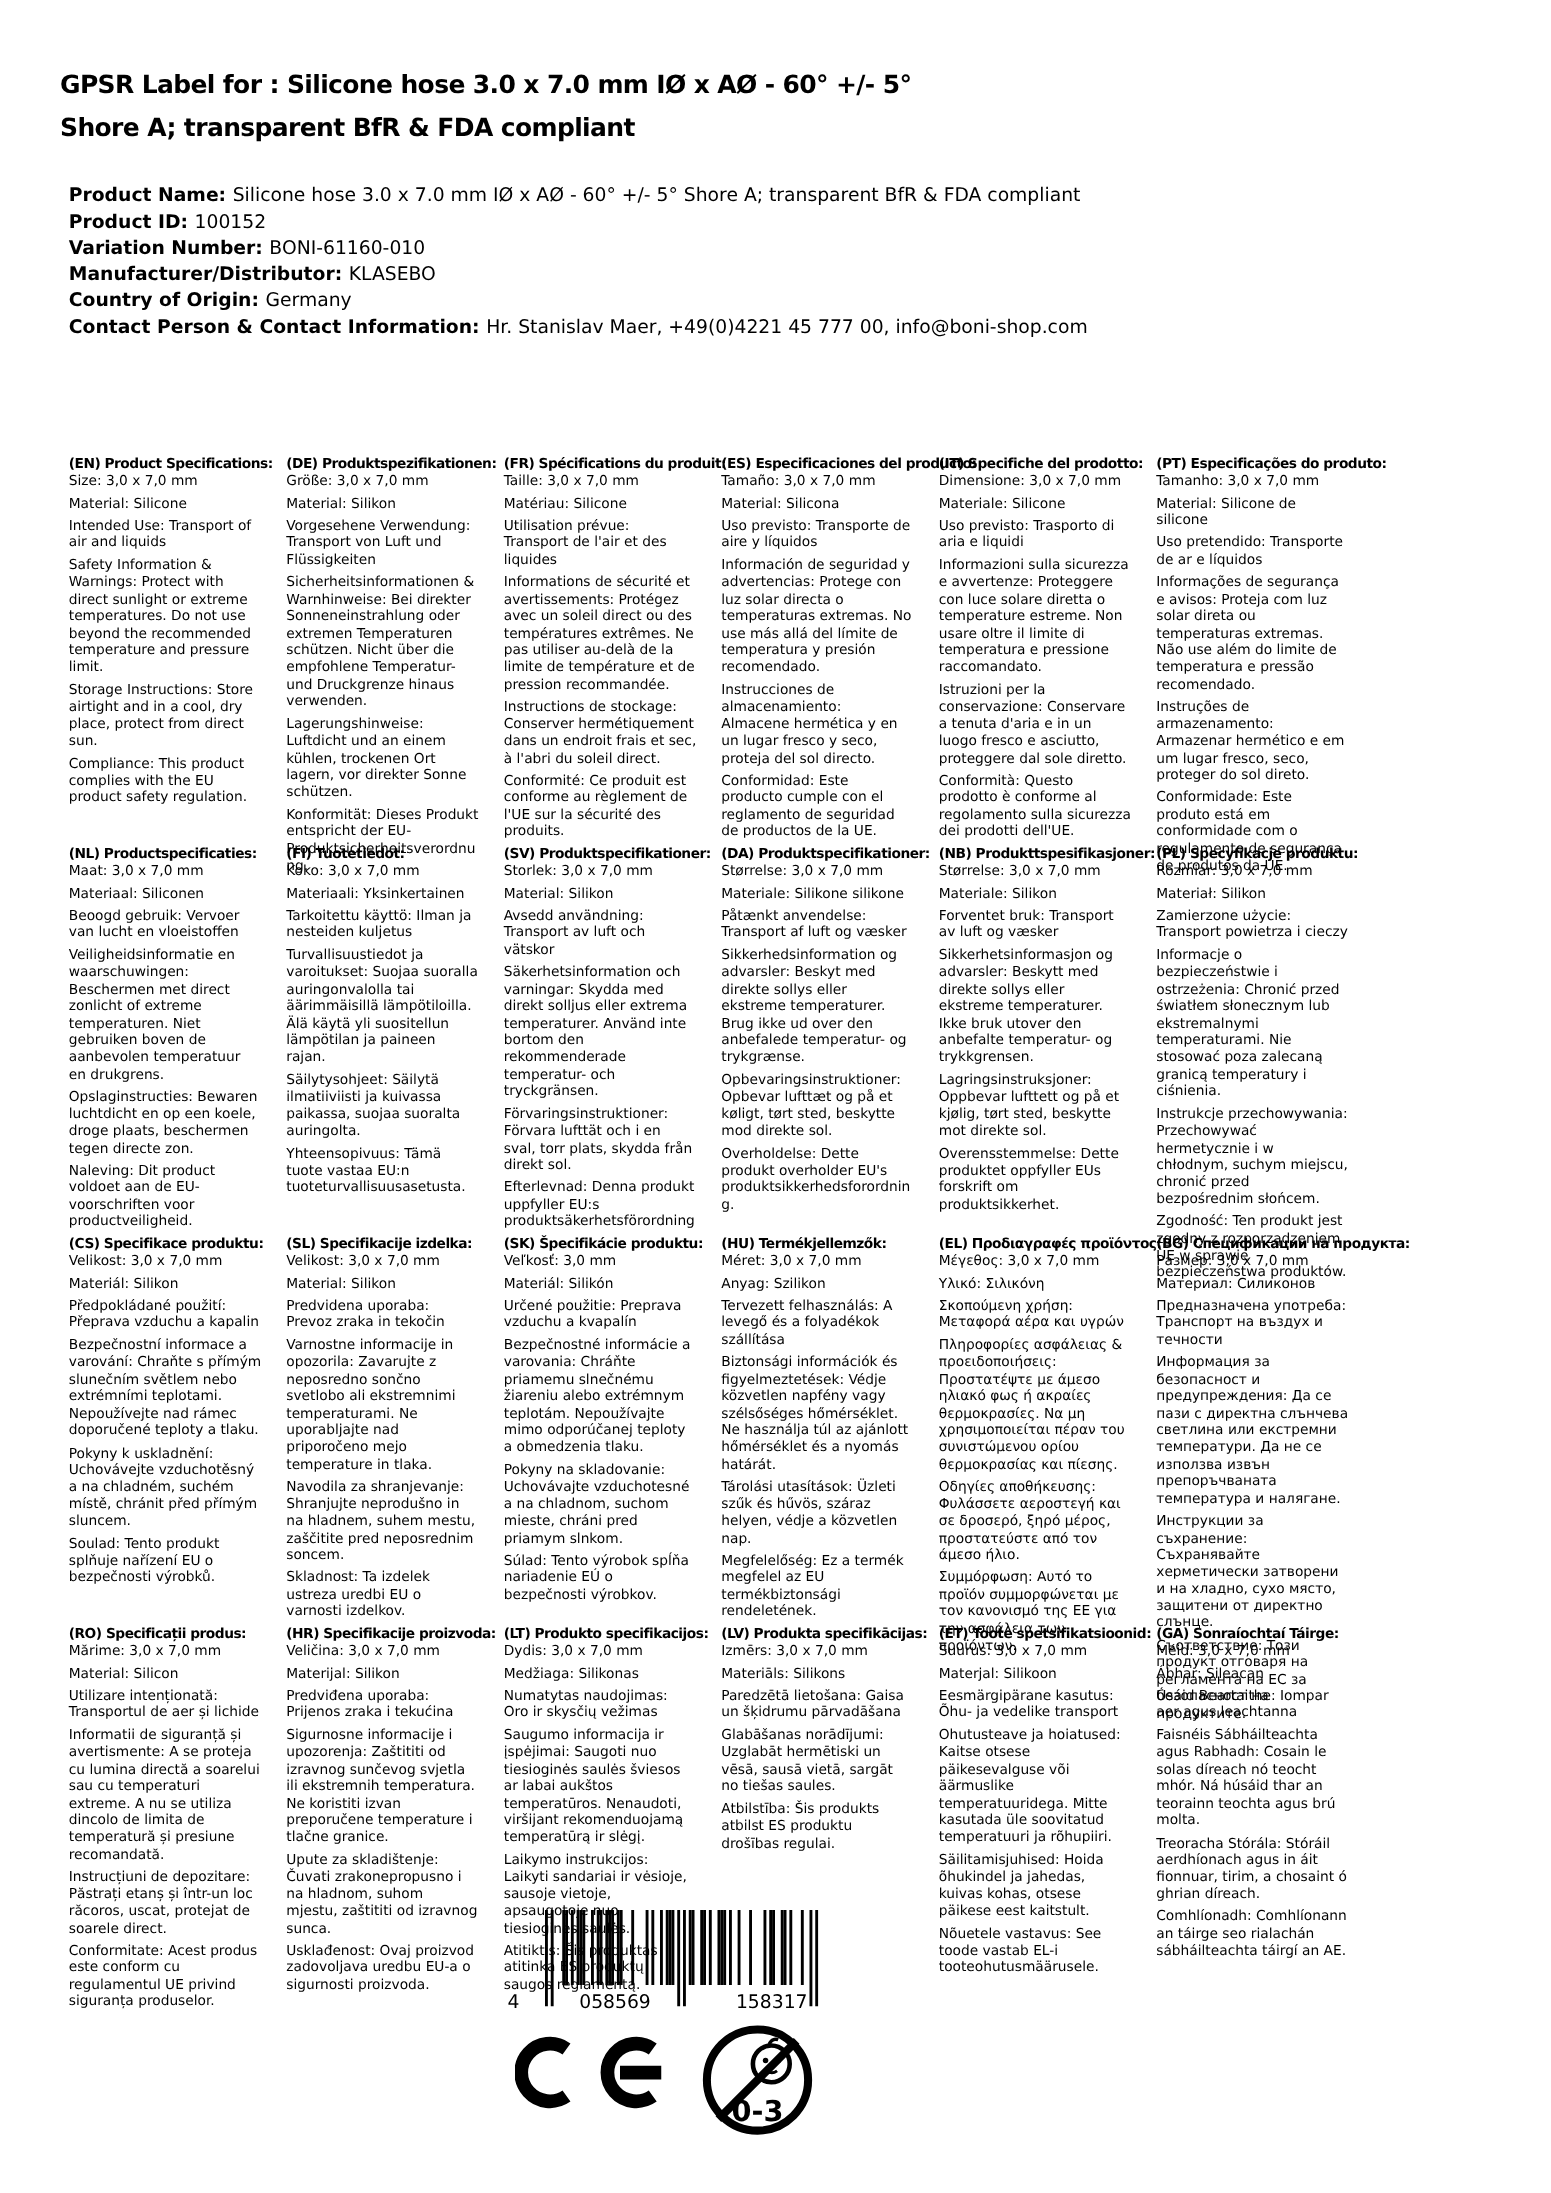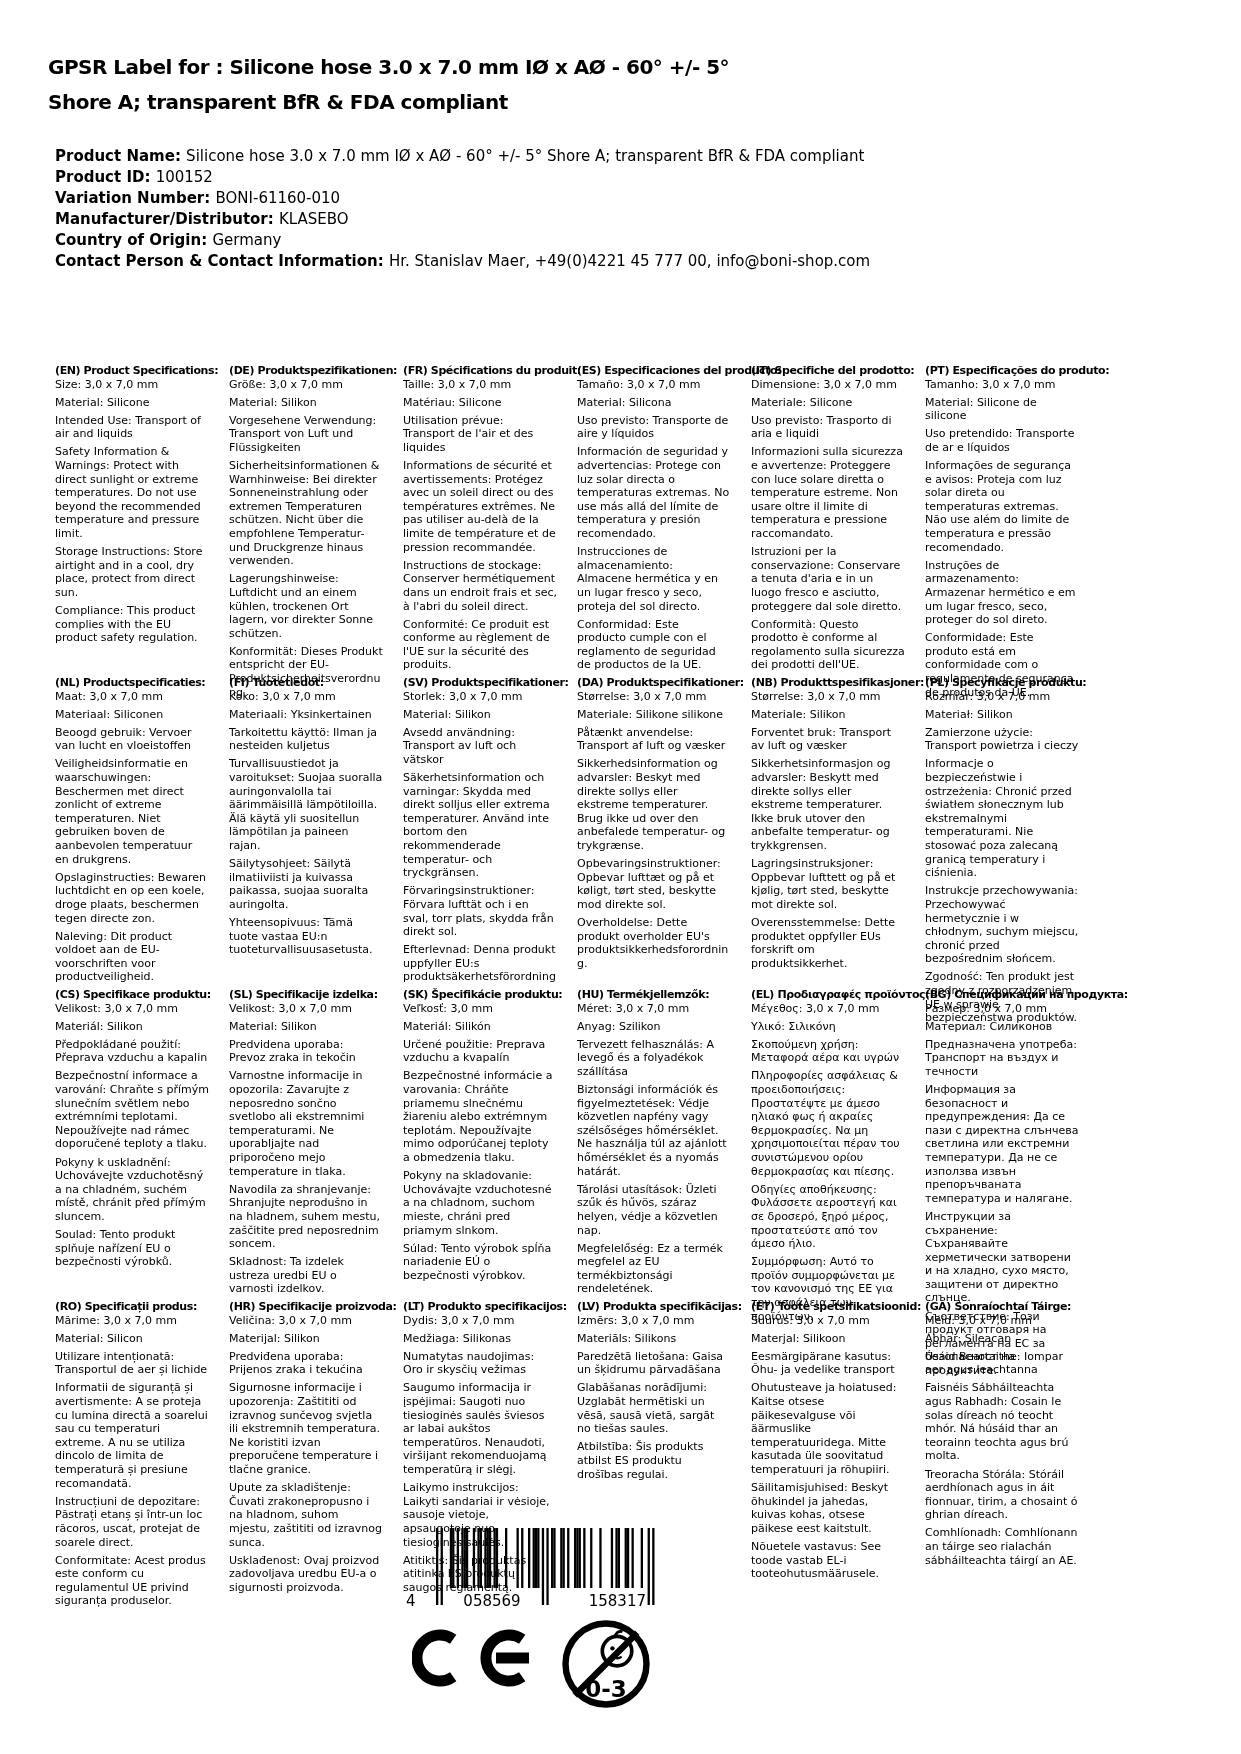--- a/index.html
+++ b/index.html
@@ -255,21 +255,21 @@
         <p>Paredzētā lietošana: Gaisa un šķidrumu pārvadāšana</p>
         <p>Glabāšanas norādījumi: Uzglabāt hermētiski un vēsā, sausā vietā, sargāt no tiešas saules.</p>
         <p>Atbilstība: Šis produkts atbilst ES produktu drošības regulai.</p>
       </div>
       <div class="lang-block">
         <div class="lang-header">(ET) Toote spetsifikatsioonid:</div>
         <p class="first">Suurus: 3,0 x 7,0 mm</p>
         <p>Materjal: Silikoon</p>
         <p>Eesmärgipärane kasutus: Õhu- ja vedelike transport</p>
         <p>Ohutusteave ja hoiatused: Kaitse otsese päikesevalguse või äärmuslike temperatuuridega. Mitte kasutada üle soovitatud temperatuuri ja rõhupiiri.</p>
-        <p>Säilitamisjuhised: Beskyt õhukindel ja jahedas, kuivas kohas, otsese päikese eest kaitstult.</p>
+        <p>Säilitamisjuhised: Hoida õhukindel ja jahedas, kuivas kohas, otsese päikese eest kaitstult.</p>
         <p>Nõuetele vastavus: See toode vastab EL-i tooteohutusmäärusele.</p>
       </div>
       <div class="lang-block">
         <div class="lang-header">(GA) Sonraíochtaí Táirge:</div>
         <p class="first">Méid: 3,0 x 7,0 mm</p>
         <p>Ábhar: Sileacan</p>
         <p>Úsáid Beartaithe: Iompar aer agus leachtanna</p>
         <p>Faisnéis Sábháilteachta agus Rabhadh: Cosain le solas díreach nó teocht mhór. Ná húsáid thar an teorainn teochta agus brú molta.</p>
         <p>Treoracha Stórála: Stóráil aerdhíonach agus in áit fionnuar, tirim, a chosaint ó ghrian díreach.</p>
         <p>Comhlíonadh: Comhlíonann an táirge seo rialachán sábháilteachta táirgí an AE.</p>

